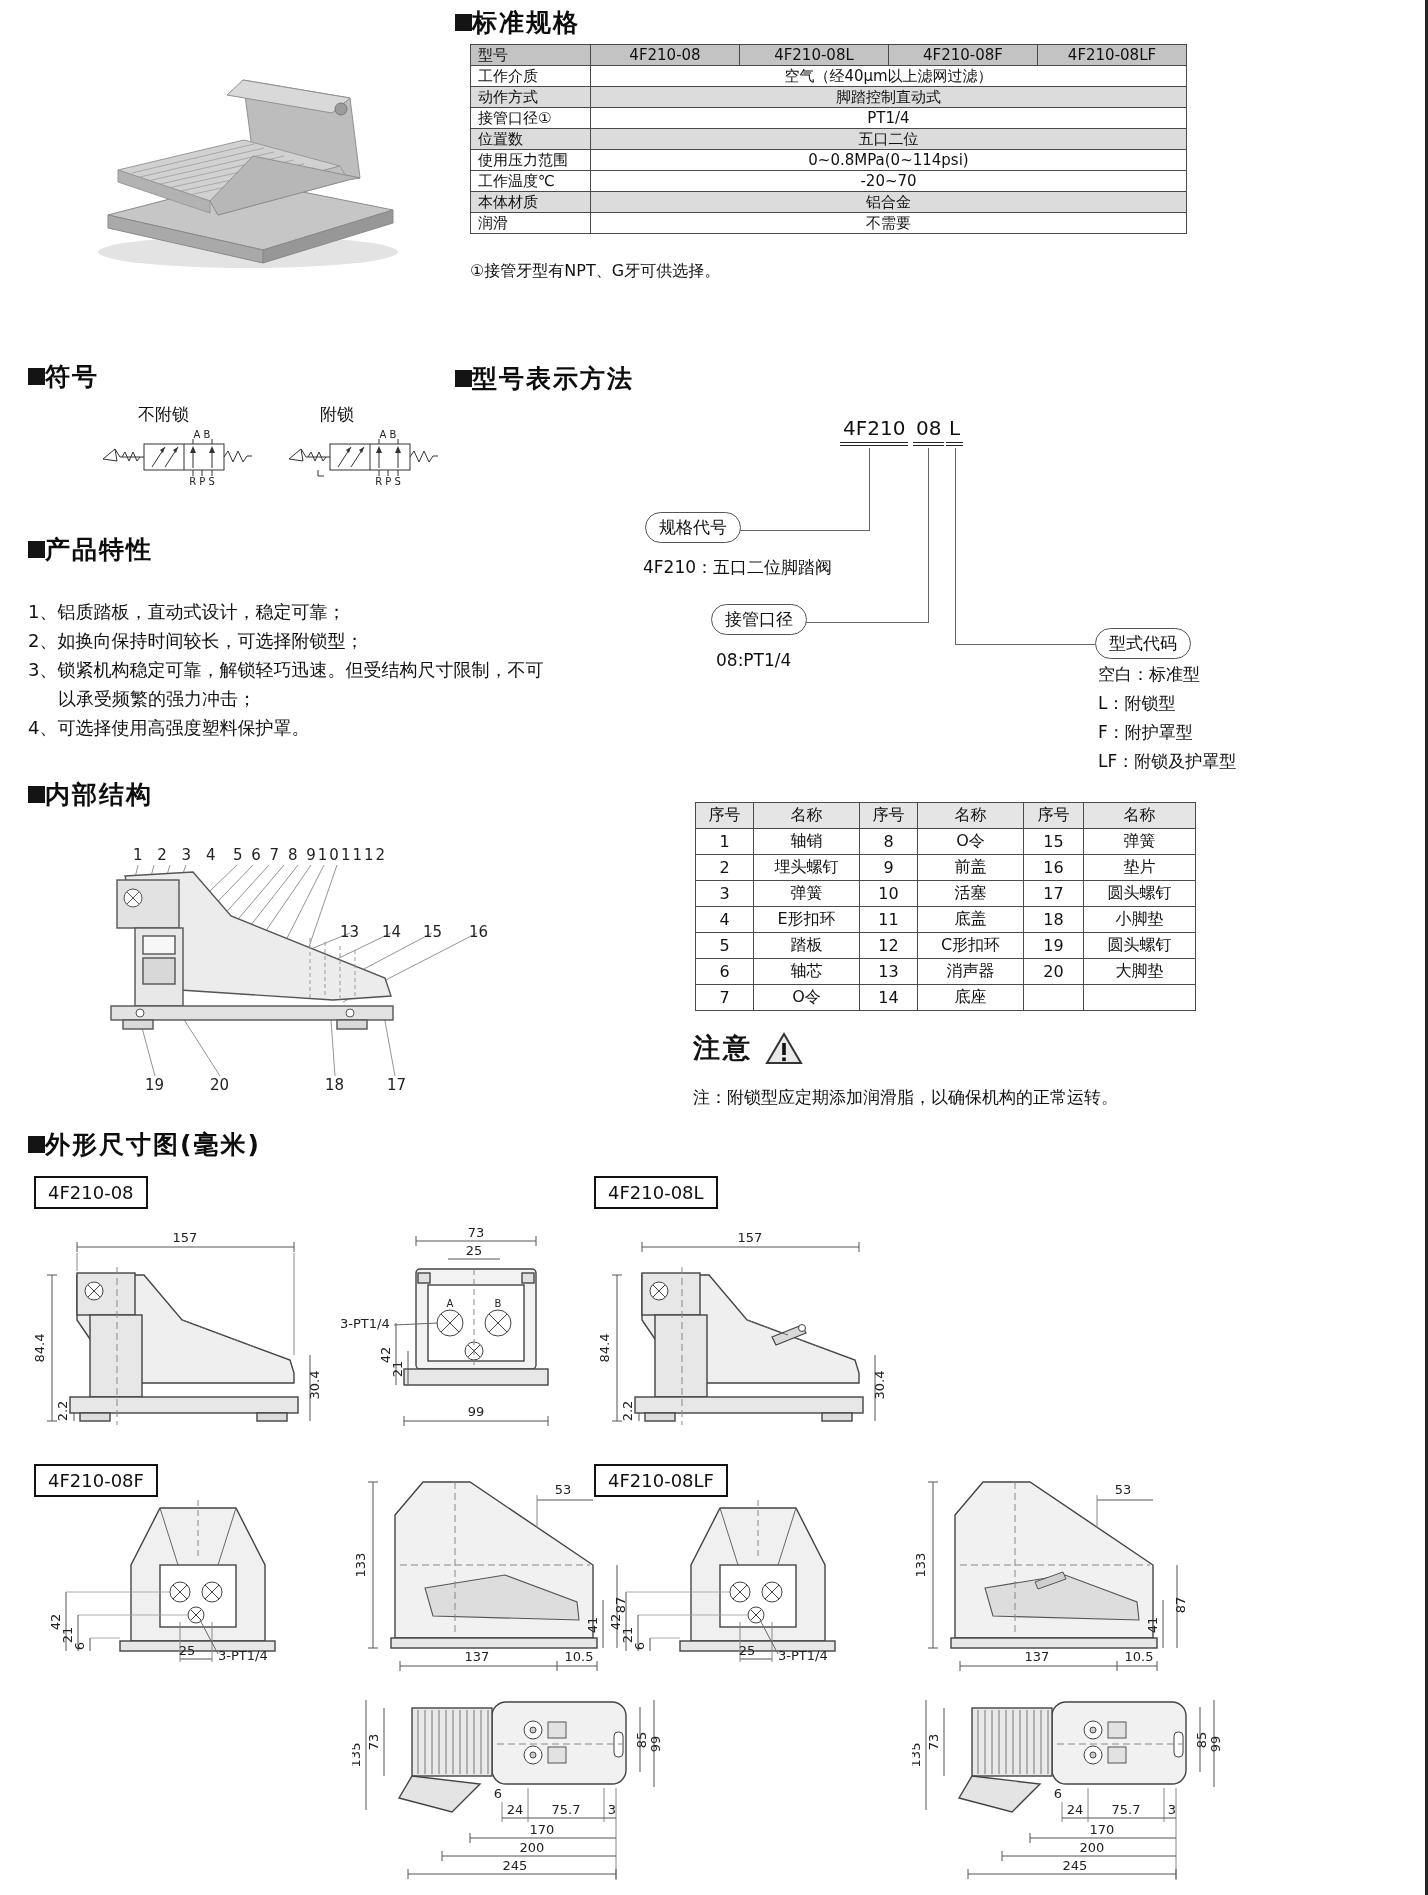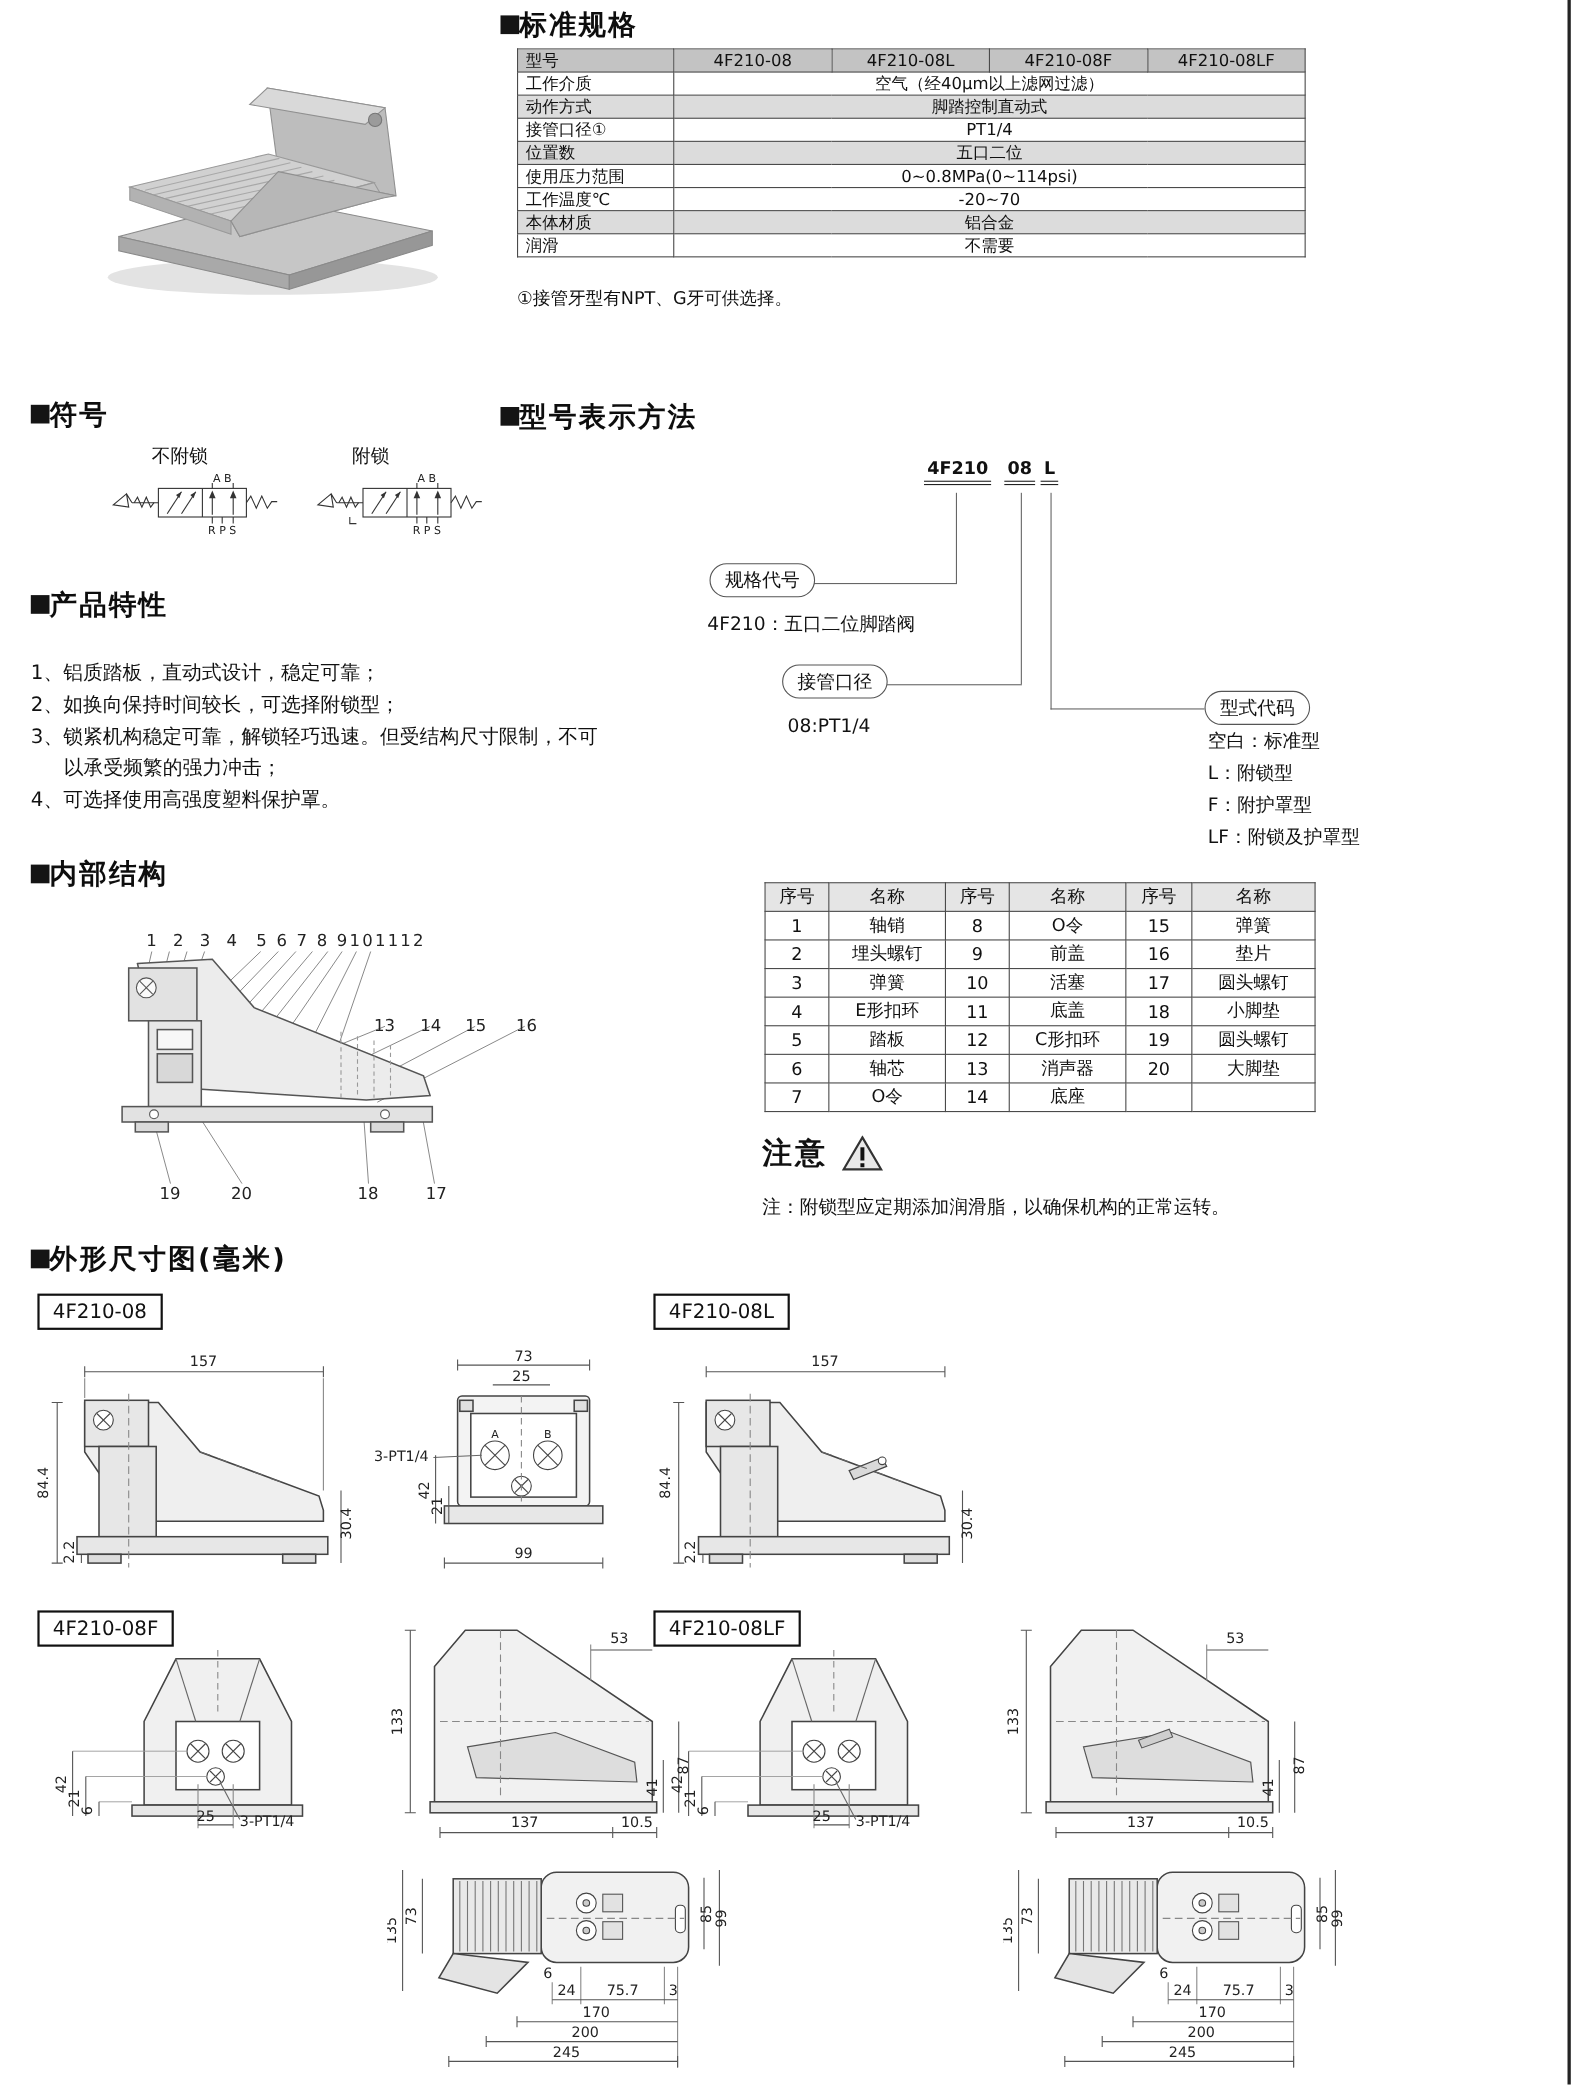--- a/index.html
+++ b/index.html
@@ -4,28 +4,28 @@
 <style>
 *{margin:0;padding:0;box-sizing:border-box}
 html,body{background:#fff}
 body{width:1428px;height:1895px;position:relative;font-family:"DejaVu Sans","Liberation Sans",sans-serif;color:#111;overflow:hidden}
 .abs{position:absolute}
 .sec-head{position:absolute;display:flex;align-items:center;font-weight:bold;font-size:25px;letter-spacing:2px;color:#0d0d0d}
 .bullet{width:17px;height:17px;background:#141414;flex:none}
 table{border-collapse:collapse}
 .spec-table{position:absolute;left:470px;top:44px;width:717px;font-size:15px;table-layout:fixed}
 .spec-table th,.spec-table td{border:1px solid #4a4a4a;height:21px;padding:0 7px;font-weight:normal;text-align:center;white-space:nowrap;overflow:hidden}
-.spec-table .lbl{text-align:left;width:142px}
+.spec-table .lbl{text-align:left;width:120px}
 .spec-table tr.hdr{background:#c3c3c3}
 .spec-table tr.shade{background:#dcdcdc}
 .footnote{position:absolute;left:470px;top:261px;font-size:16px}
 .sym-label{position:absolute;font-size:17px}
 .feat{position:absolute;left:28px;top:597px;font-size:18px;line-height:29px;width:540px}
 .feat .cont{margin-left:30px}
-.code-part{position:absolute;font-size:16px;font-weight:bold;border-bottom:4px double #222;padding:0 3px 2px}
+.code-part{position:absolute;font-size:20px;font-weight:normal;border-bottom:4px double #222;padding:0 3px 2px}
 .hl{position:absolute;border-top:1.5px solid #666}
 .vl{position:absolute;border-left:1.5px solid #666}
 .bubble{position:absolute;border:1.6px solid #555;border-radius:17px;padding:3px 13px;font-size:17px;white-space:nowrap;background:#fff}
 .desc{position:absolute;font-size:17px;white-space:nowrap}
 .type-opts{position:absolute;font-size:17px;line-height:29px;white-space:nowrap}
 .parts-table{position:absolute;left:695px;top:802px;font-size:16px;table-layout:fixed}
 .parts-table th,.parts-table td{border:1px solid #4a4a4a;height:26px;padding:0 6px;font-weight:normal;text-align:center;white-space:nowrap}
 .parts-table tr.hdr{background:#e5e5e5}
 .notice-head{position:absolute;left:693px;top:1030px;display:flex;align-items:center;gap:12px;font-size:27px;font-weight:bold;letter-spacing:3px}
 .notice-text{position:absolute;left:693px;top:1086px;font-size:17px;white-space:nowrap}

